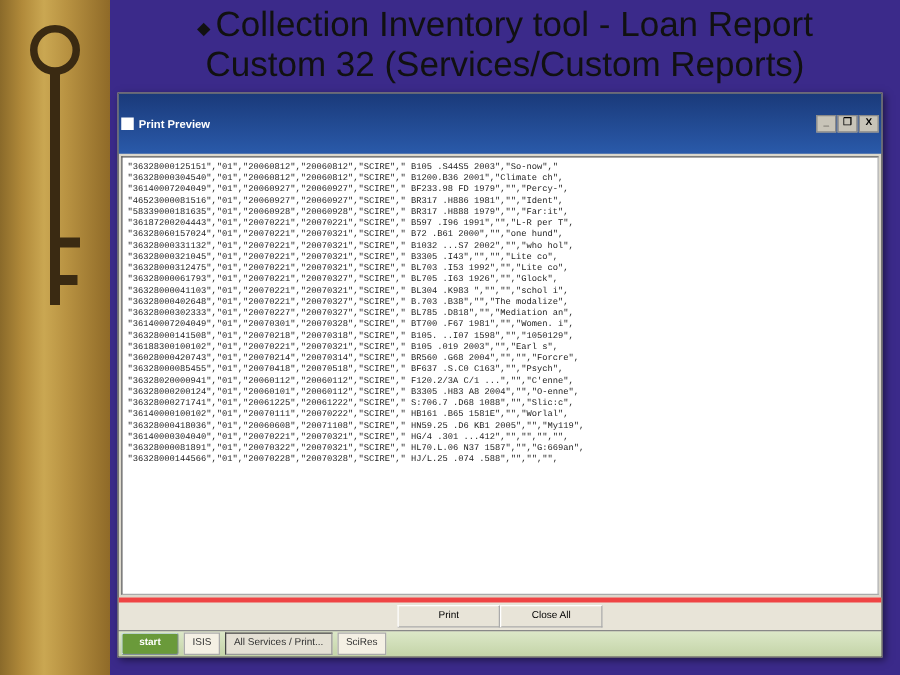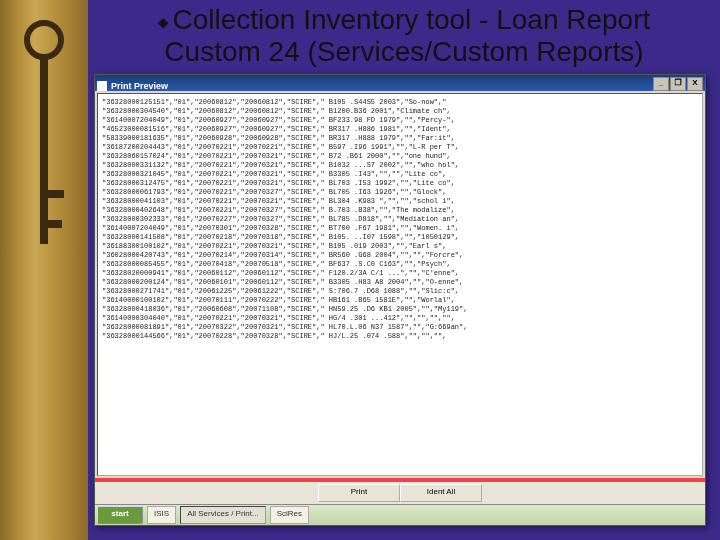--- a/index.html
+++ b/index.html
@@ -10,21 +10,21 @@
   .key .shaft{position:absolute;left:16px;top:34px;width:8px;height:190px;background:#3a2a12}
   .key .bit1{position:absolute;left:24px;top:170px;width:16px;height:8px;background:#3a2a12}
   .key .bit2{position:absolute;left:24px;top:200px;width:14px;height:8px;background:#3a2a12}
   .content{flex:1;display:flex;flex-direction:column}
   .title{color:#000;background:#fff0;margin:4px 10px 0 10px;text-align:center;font-family:Liberation Sans, sans-serif;font-size:28px;line-height:1.15;color:#111}
   .slide .title{background:transparent;color:#111}
   .slide .title span{color:#111}
   
   .title{color:#000}
   .window{margin:6px 14px 14px 6px;flex:1;background:#dcd8cc;border:1px solid #555;box-shadow:2px 2px 6px rgba(0,0,0,.5);display:flex;flex-direction:column;font-size:9px}
-  .titlebar{height:16px;background:linear-gradient(#1a3a7a,#2a5aaa);color:#fff;display:flex;align-items:flex-end;padding:0 2px;font-size:9px;font-weight:bold}
+  .titlebar{height:16px;background:linear-gradient(#1a3a7a,#2a5aaa);color:#fff;display:flex;align-items:center;padding:16px 2px;font-size:9px;font-weight:bold}
   .tb-icon{width:10px;height:10px;background:#fff;margin-right:4px}
   .tb-spacer{flex:1}
   .tb-btn{width:14px;height:12px;background:#c8c4b8;border:1px solid #888;margin-left:1px;font-size:8px;line-height:10px;text-align:center;color:#000}
   .report{flex:1;background:#fff;margin:2px;border:1px inset #aaa;overflow:hidden;font-family:"Courier New",monospace;font-size:7px;line-height:9px;color:#222;padding:4px;letter-spacing:0;white-space:pre}
   .btnbar{height:22px;background:#e8e4d8;border-top:4px solid #ef4444;display:flex;align-items:center;justify-content:center;}
   .winbtn{width:80px;height:16px;background:#e8e4d8;border:1px outset #fff;font-size:8px;line-height:14px;text-align:center}
   .taskbar{height:20px;background:linear-gradient(#dce8c8,#c4d4a8);border-top:1px solid #888;display:flex;align-items:center;font-size:8px;gap:4px;padding:0 2px}
   .start{width:44px;height:16px;background:#6a9a3a;border:1px outset #cde;border-radius:2px;color:#fff;font-weight:bold;text-align:center;line-height:14px;}
   .task{height:16px;background:#f4f0e4;border:1px solid #aaa;padding:0 6px;line-height:14px;color:#333}
   .task.active{background:#e4e0d4;border:1px inset #999}
@@ -38,21 +38,21 @@
     <div class="key">
       <div class="ring"></div>
         <div class="shaft"></div>
         <div class="bit1"></div>
         <div class="bit2"></div>
     </div>
   </div>
   <div class="content">
     <div class="title">
       <span class="bullet">◆</span><span>Collection Inventory tool - Loan Report</span><br>
-      <span>Custom 24 (Services/Custom Reports)</span>
+      <span>Custom 32 (Services/Custom Reports)</span>
     </div>
 
     <div class="window">
       <div class="titlebar">
         <div class="tb-icon"></div>
         <span>Print Preview</span>
         <div class="tb-spacer"></div>
         <div class="tb-btn">_</div>
         <div class="tb-btn">❐</div>
         <div class="tb-btn">X</div>
@@ -81,21 +81,21 @@
 "36328000200124","01","20060101","20060112","SCIRE"," B3305 .H83 A8 2004","","O-enne",
 "36328000271741","01","20061225","20061222","SCIRE"," S:706.7 .D68 1088","","Slic:c",
 "36140000100102","01","20070111","20070222","SCIRE"," HB161 .B65 1581E","","Worlal",
 "36328000418036","01","20060608","20071108","SCIRE"," HN59.25 .D6 KB1 2005","","My119",
 "36140000304040","01","20070221","20070321","SCIRE"," HG/4 .301 ...412","","","","",
 "36328000081891","01","20070322","20070321","SCIRE"," HL70.L.06 N37 1587","","G:669an",
 "36328000144566","01","20070228","20070328","SCIRE"," HJ/L.25 .074 .588","","","",</div>
 
       <div class="btnbar">
         <div class="winbtn">Print</div>
-        <div class="winbtn">Ident All</div>
+        <div class="winbtn">Close All</div>
       </div>
 
       <div class="taskbar">
         <div class="start">start</div>
         <div class="task">ISIS</div>
         <div class="task active">All Services / Print...</div>
         <div class="task">SciRes</div>
       </div>
     </div>
   </div>

